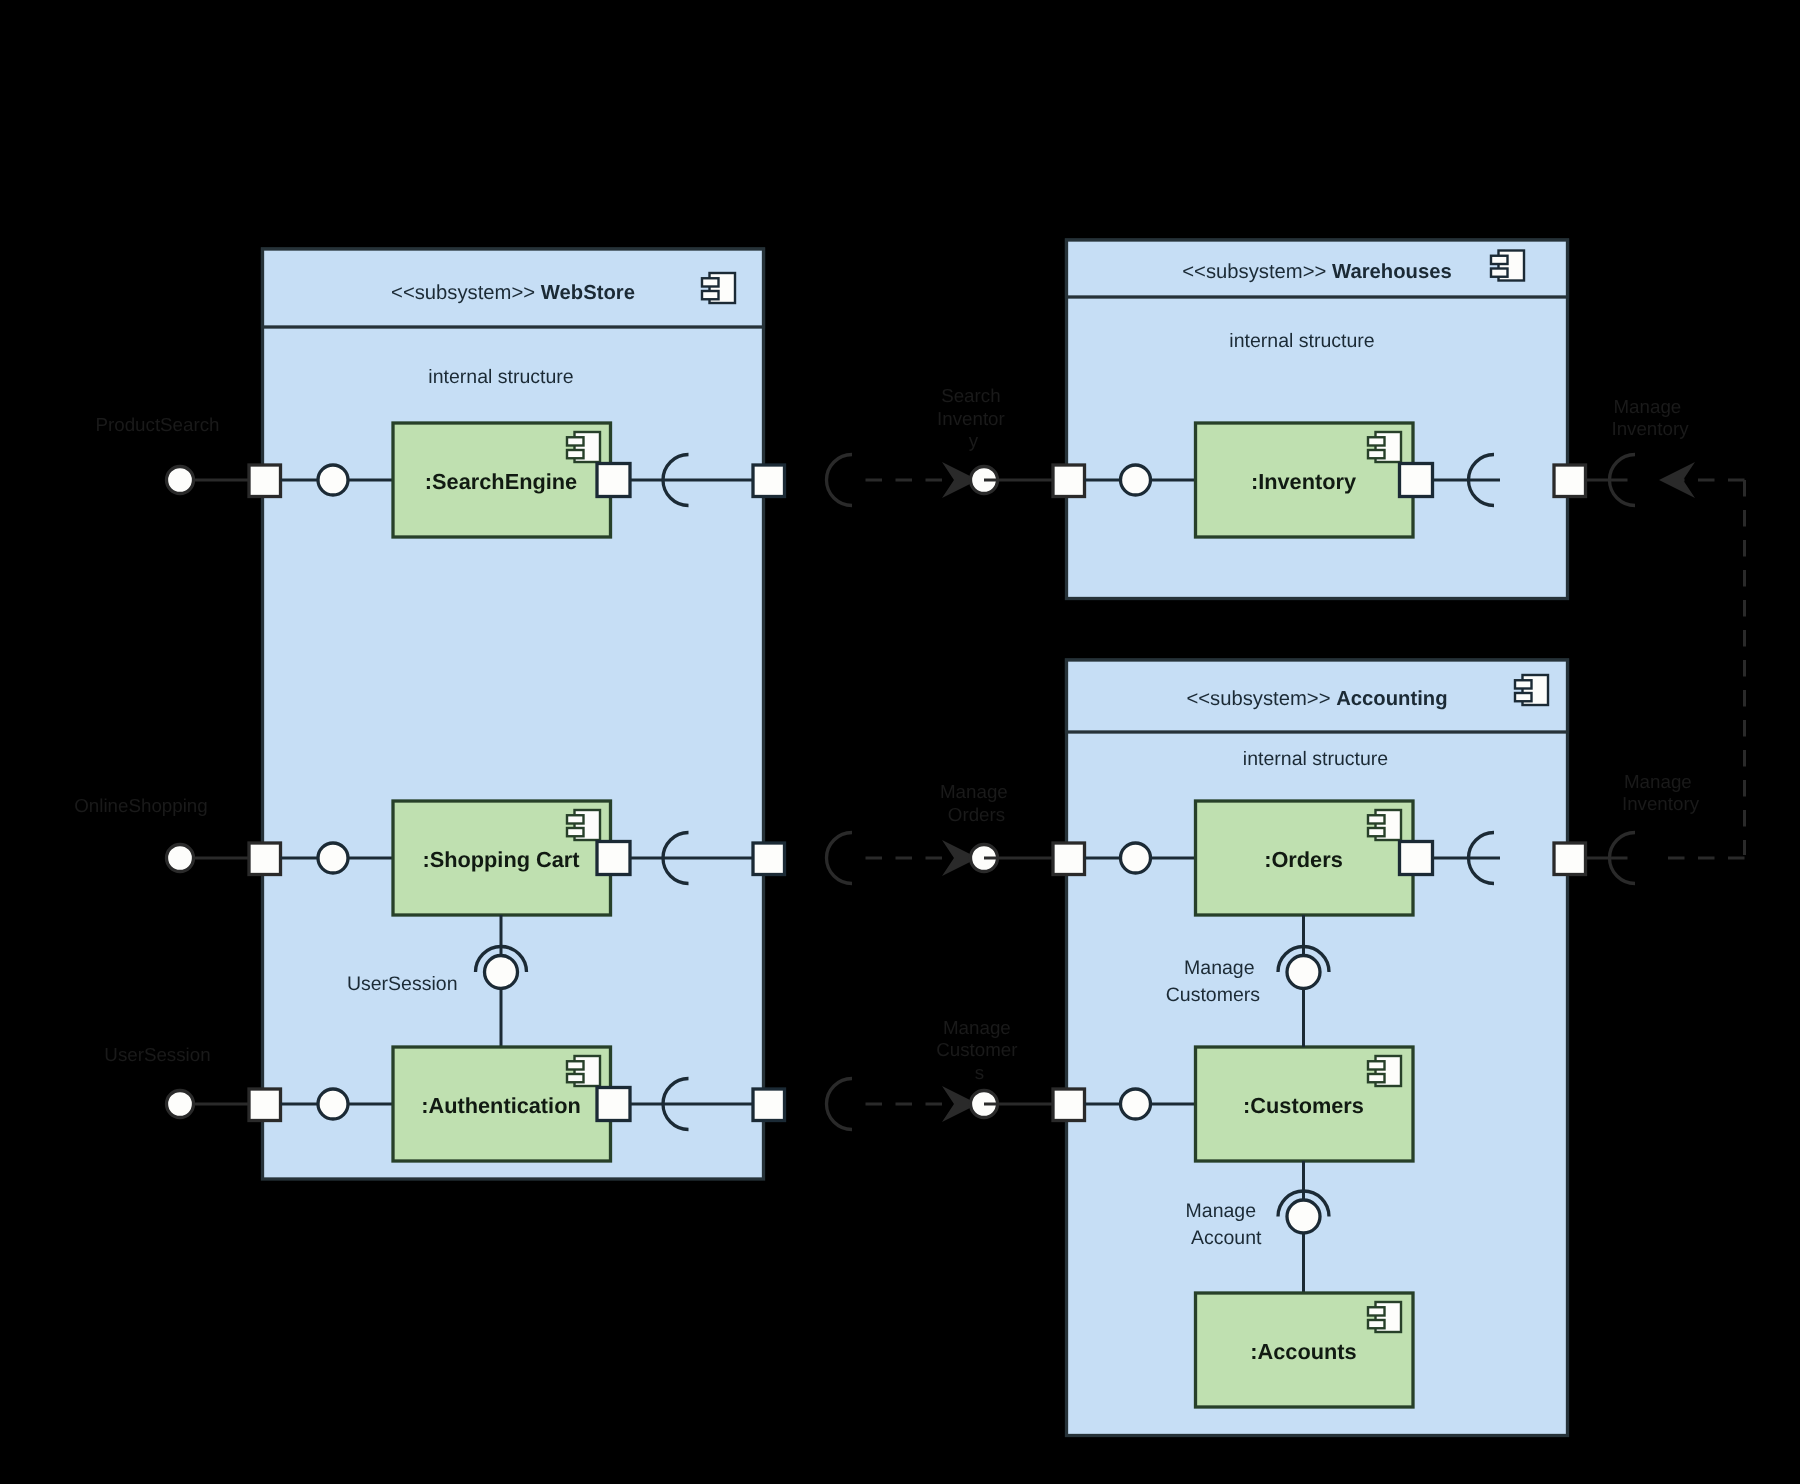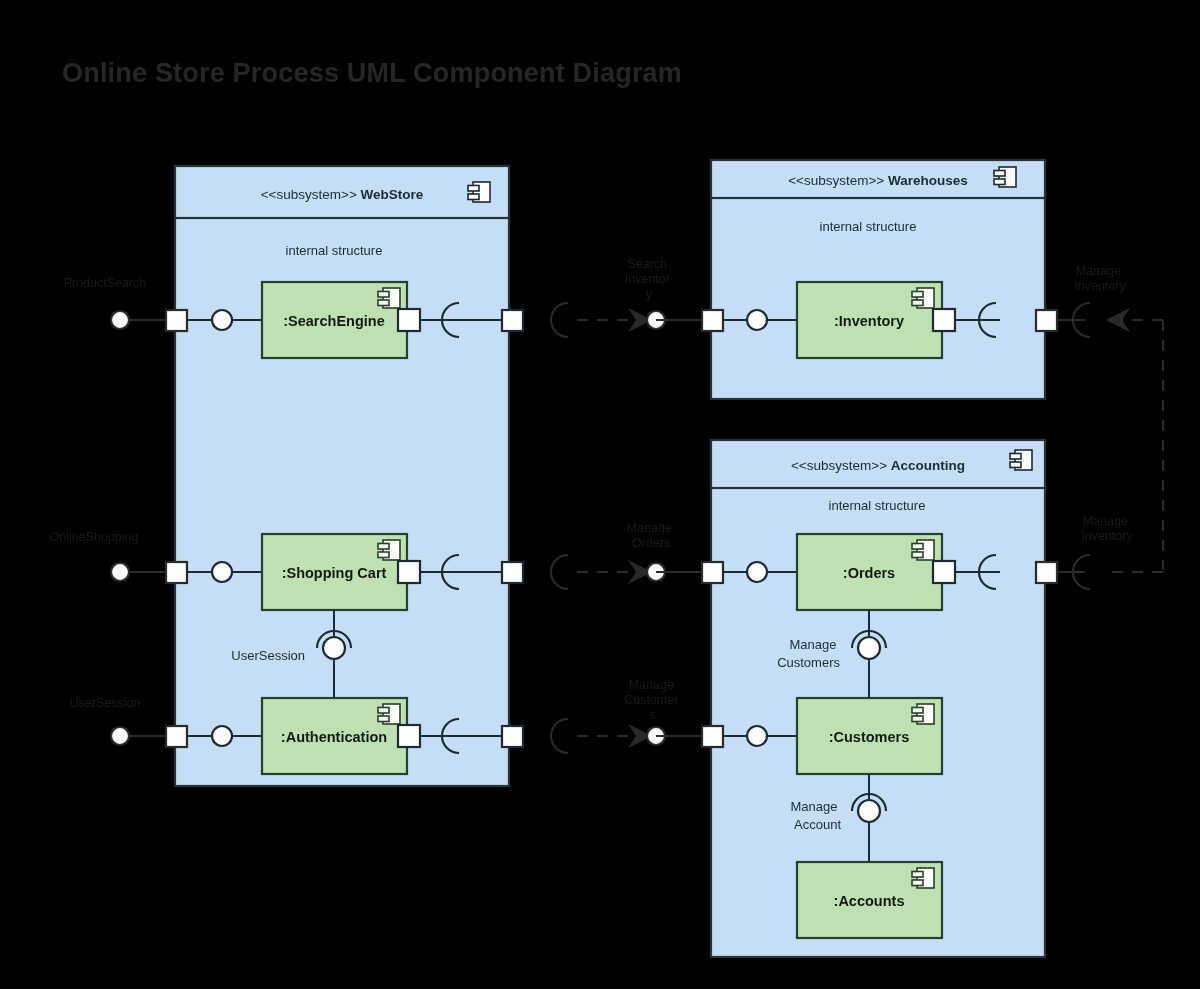--- a/index.html
+++ b/index.html
@@ -28,21 +28,20 @@
   .sock-d{fill:none;stroke:#2a2a2a;stroke-width:2.2;}
   .cicon{fill:#fdfdfb;stroke:#1b2a35;stroke-width:1.6;}
   .cicon-g{fill:#fdfdfb;stroke:#274029;stroke-width:1.6;}
   .arw{fill:#2a2a2a;}
 </style>
 </head>
 <body>
 
 <div id="stage">
 
-  <div id="diagram-title">Online Store Process UML Component Diagram</div>
 
   <svg viewBox="0 0 1200 989">
     <defs>
       <marker id="ah-r" markerWidth="13" markerHeight="13" refX="11" refY="6.5" orient="auto">
         <path class="arw" d="M0,0.5 L12,6.5 L0,12.5 L4,6.5 Z"></path>
       </marker>
       <marker id="ah-l" markerWidth="13" markerHeight="13" refX="11" refY="6.5" orient="auto">
         <path class="arw" d="M0,0.5 L12,6.5 L0,12.5 L4,6.5 Z"></path>
       </marker>
       <g id="compicon">

